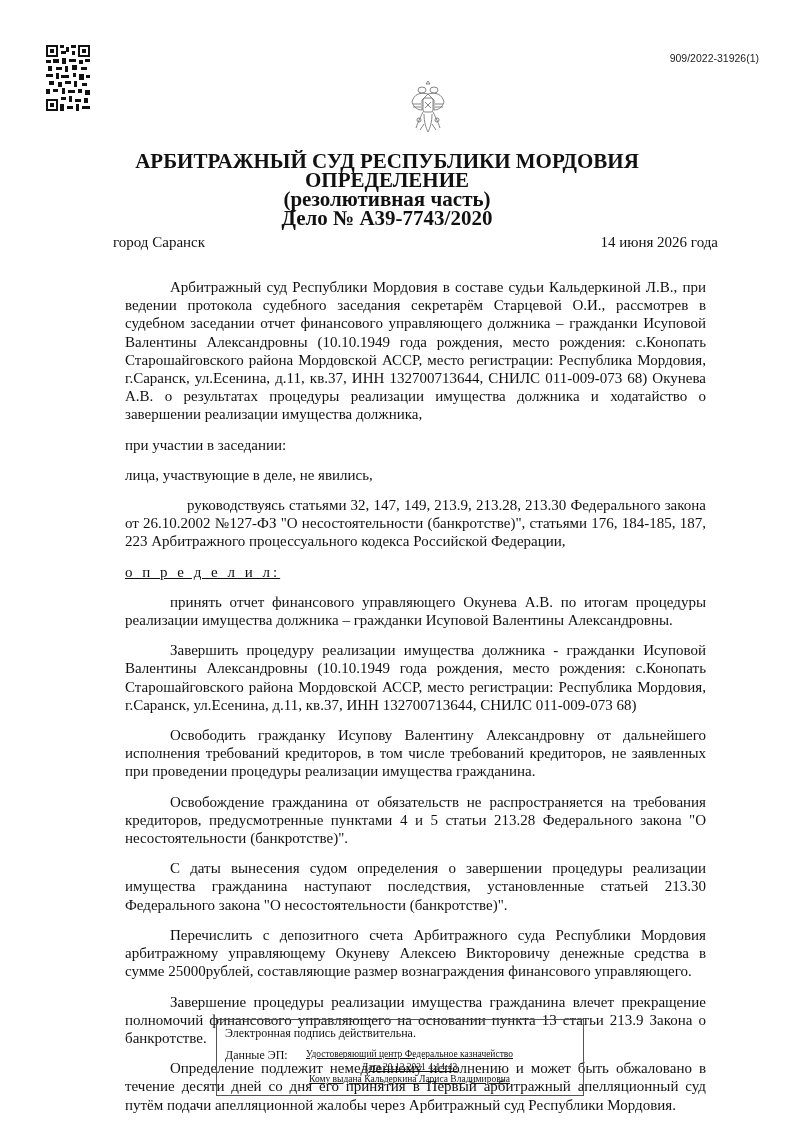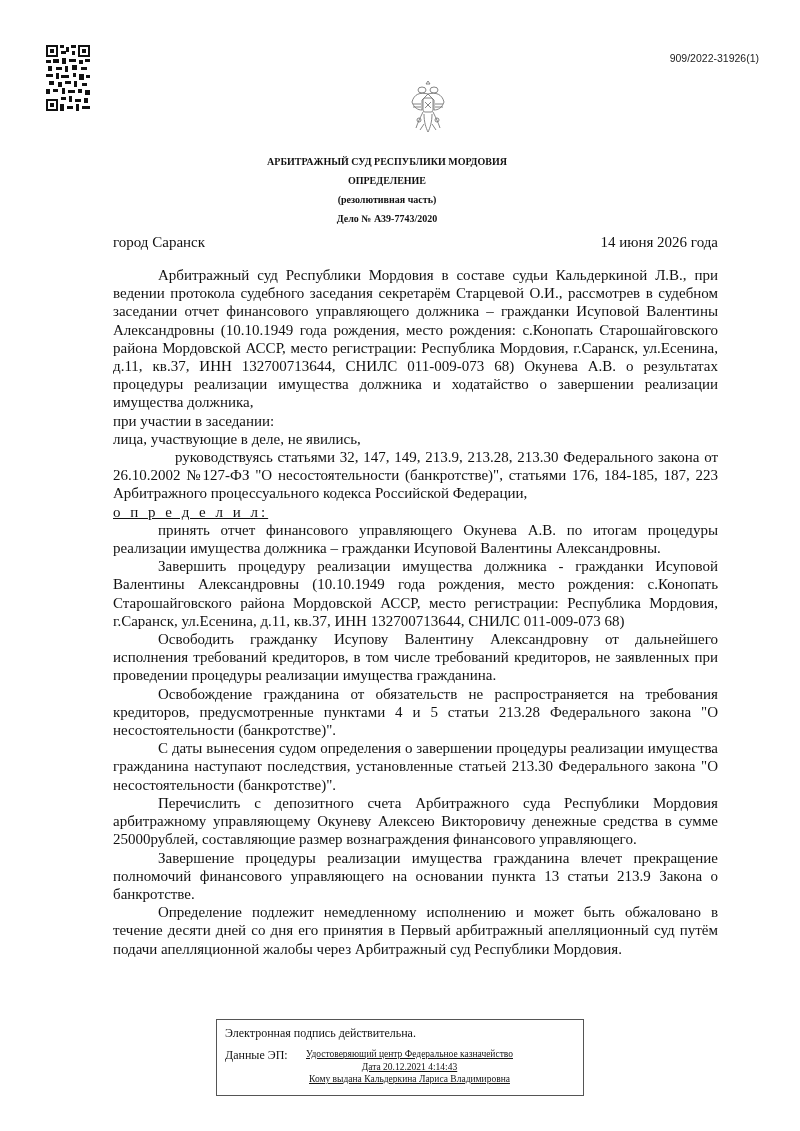--- a/index.html
+++ b/index.html
@@ -1,24 +1,24 @@
 <!DOCTYPE html>
 <html><head>
 <meta charset="utf-8">
 <style>
   html, body { margin: 0; padding: 0; background: #ffffff; }
   body { width: 800px; height: 1131px; position: relative; overflow: hidden;
          font-family: "Liberation Serif", serif; color: #111; }
   .qr { position: absolute; left: 46px; top: 45px; width: 44px; height: 66px; }
   .docnum { position: absolute; right: 41px; top: 52px; font-family: "Liberation Sans", sans-serif; font-size: 10.5px; color: #222; }
   .emblem { position: absolute; left: 410px; top: 78px; width: 36px; height: 56px; }
-  .header { position: absolute; top: 152px; left: 0; width: 774px; text-align: center; font-weight: bold; font-size: 10px; line-height: 19px; }
+  .header { position: absolute; top: 152px; left: 0; width: 774px; text-align: center; font-weight: bold; font-size: 21px; line-height: 19px; }
   .place-row { position: absolute; top: 234px; left: 113px; width: 605px; font-size: 15px; display: flex; justify-content: space-between; }
   .body { position: absolute; top: 266px; left: 113px; width: 605px; font-size: 15px; line-height: 18.2px; text-align: justify; }
-  .body p { margin: 0; }
+  .body p { margin: 12px; }
   .ind { text-indent: 45px; }
   .ind2 { text-indent: 62px; }
   .center { letter-spacing: 3px; text-decoration: underline; }
   .sign-row { display: flex; justify-content: space-between; padding-left: 50px; padding-right: 6px; }
   .sig-box { position: absolute; left: 216px; top: 1019px; width: 366px; height: 75px; border: 1.2px solid #555; font-size: 12px; text-align: center; }
   .sig-title { position: absolute; left: 8px; top: 6px; }
   .sig-label { position: absolute; left: 8px; top: 28px; }
   .sig-data { position: absolute; left: 89px; top: 28px; font-size: 9.5px; line-height: 12.5px; text-decoration: underline; }
 </style>
 </head>

